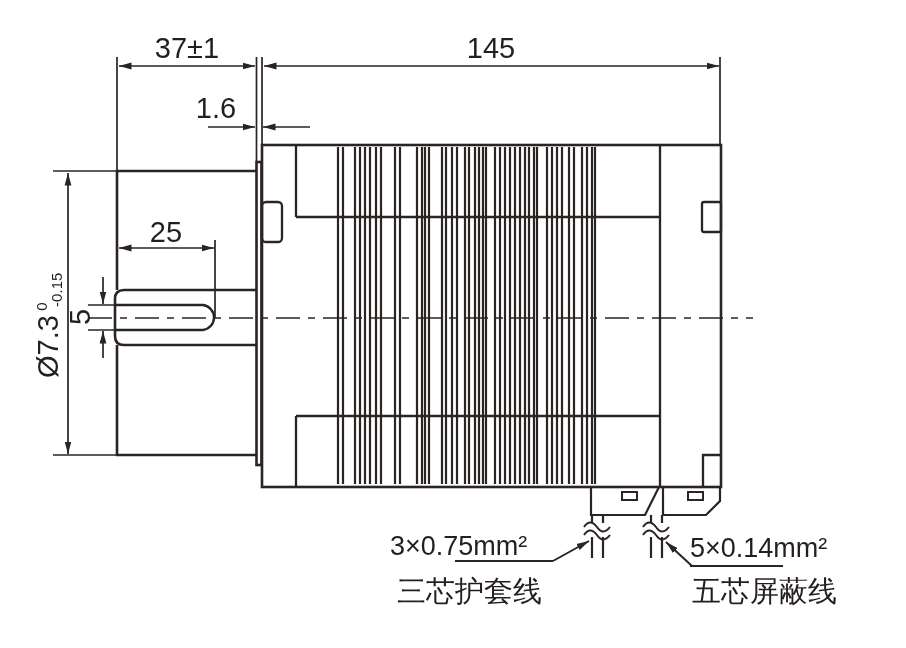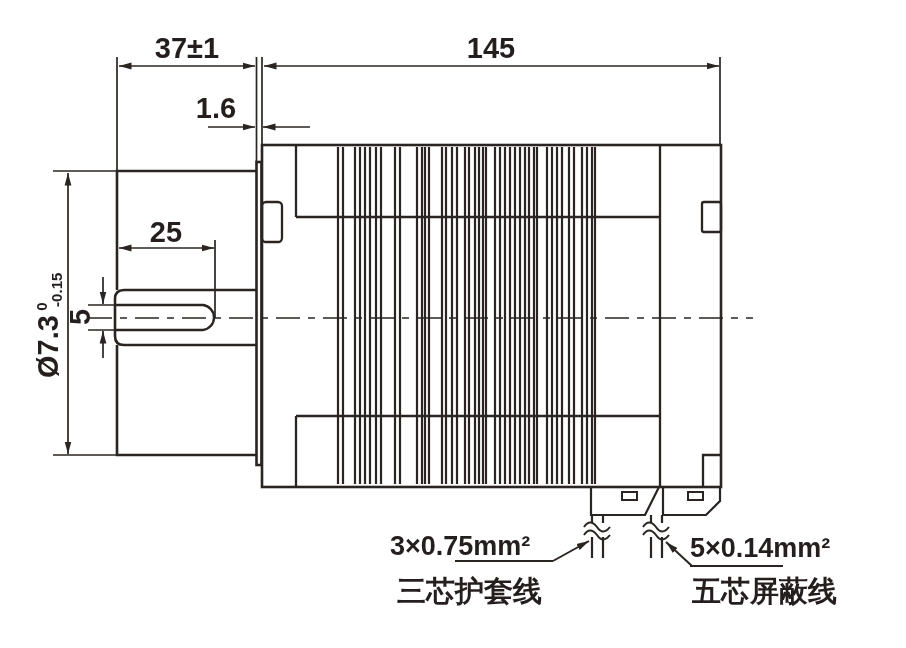--- a/index.html
+++ b/index.html
@@ -2,21 +2,20 @@
 <html><head>
 <meta charset="utf-8">
 <style>
   html,body{margin:0;padding:0;background:#ffffff;}
   .stage{
     position:relative;
     width:906px;height:620px;
     background:#ffffff;
     overflow:hidden;
     font-family:"Liberation Sans", sans-serif;
-    font-weight:bold;
   }
   svg{display:block;}
   svg text{
     fill:#241f1e;
     font-family:"Liberation Sans", sans-serif;
   }
   .dim-text{font-size:29px;}
   .spec-text{font-size:27px;}
   .cjk-text{font-size:29px;}
   .tol-main{font-size:29px;}

